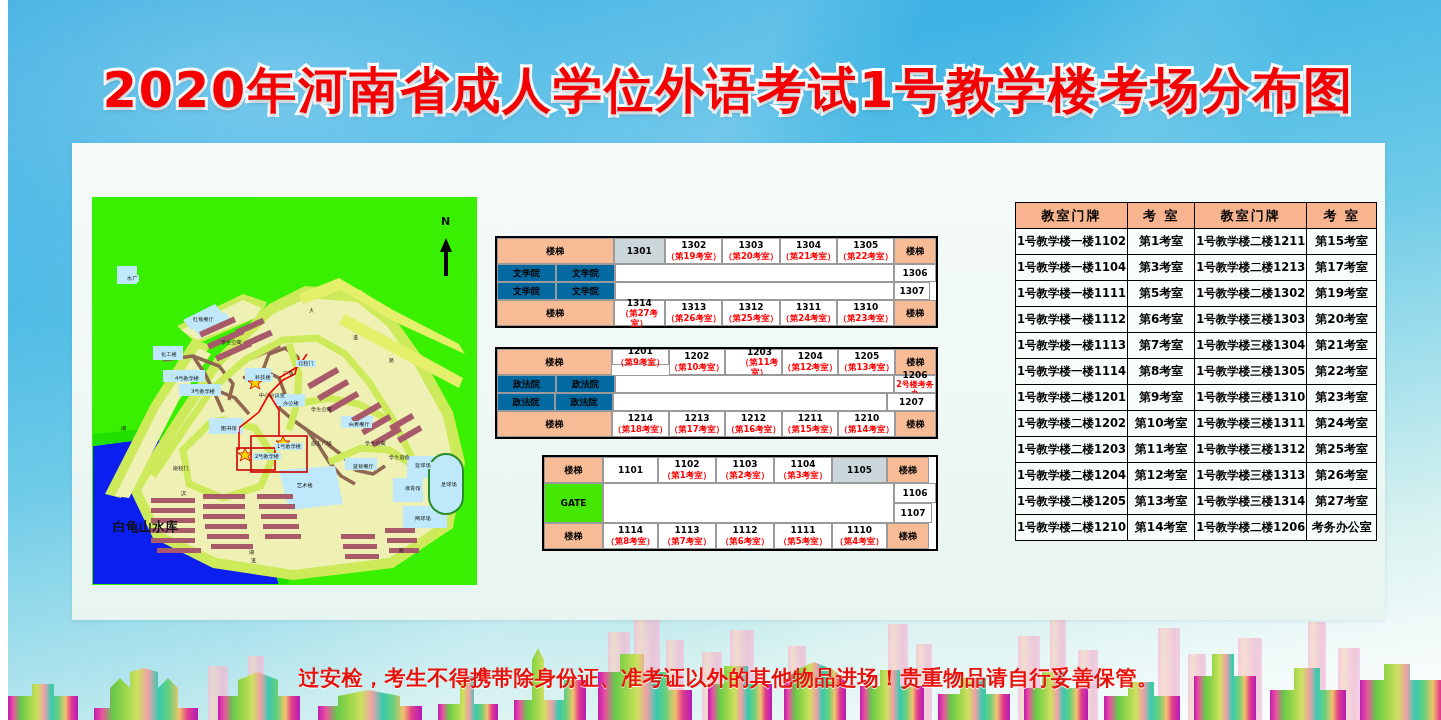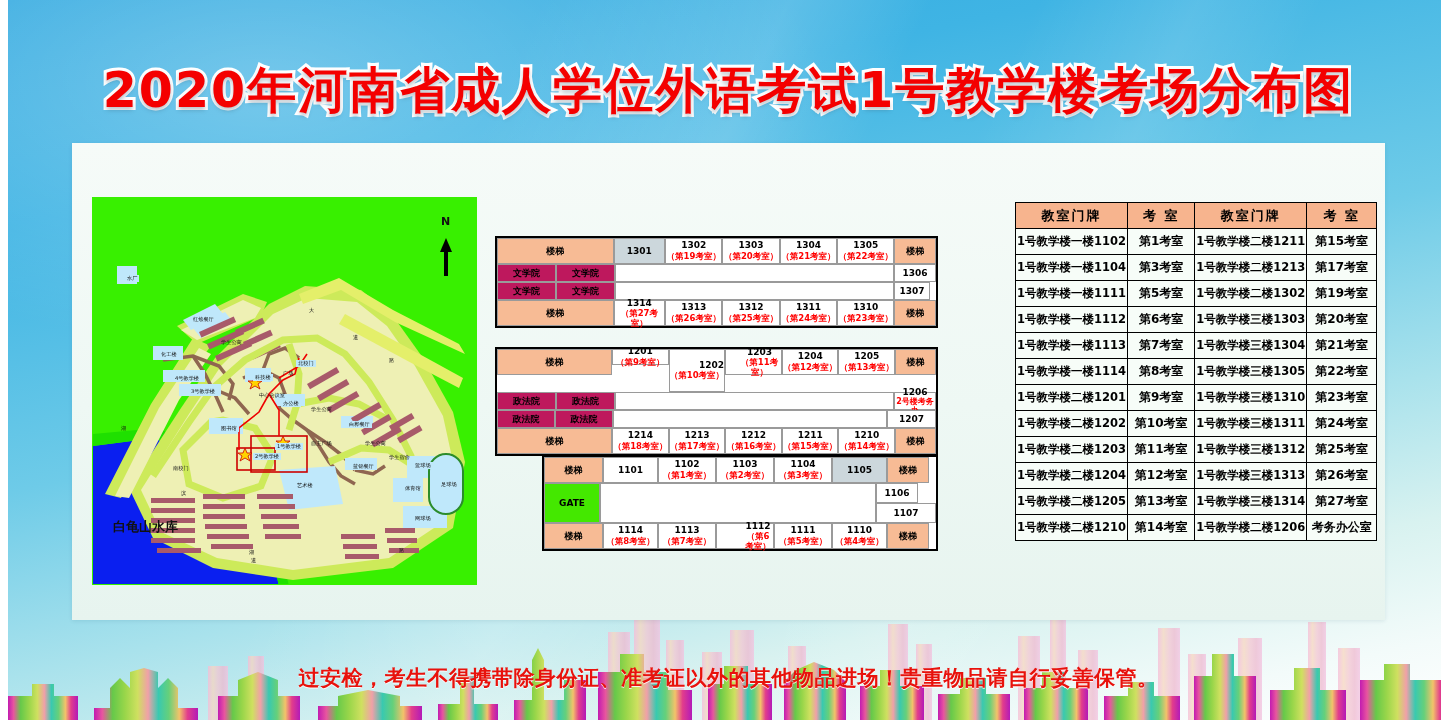--- a/index.html
+++ b/index.html
@@ -76,21 +76,21 @@
   .frow{ display:flex; }
   .cell{
     border:1px solid #9a9a9a; background:#fff;
     display:flex; flex-direction:column; align-items:center; justify-content:center;
     font-size:9px; line-height:1.15; text-align:center; color:#000;
     font-family:"DejaVu Sans","Liberation Sans",sans-serif; font-weight:bold;
   }
   .cell .rm{ font-size:9px; font-weight:bold; color:#000; }
   .cell .ex{ font-size:8.5px; font-weight:bold; color:#ff0000; margin-top:1px; }
   .cell.stair{ background:#f7bb95; font-weight:bold; font-size:9px; }
-  .cell.dept{ background:#be185d; font-weight:bold; font-size:9px; }
+  .cell.dept{ background:#0369a1; font-weight:bold; font-size:9px; }
   .cell.grey{ background:#ccd7dc; }
   .cell.gate{ background:#44e800; font-weight:bold; font-size:9px; }
   .cell.empty{ background:#fff; }
   .cell .sub{ font-size:8px; color:#ff0000; font-weight:bold; }
 
   
   .rtable{
     position:absolute; left:1007px; top:202px; width:362px;
     z-index:5; border-collapse:collapse; background:#fdfffd;
     font-family:"DejaVu Sans","Liberation Sans",sans-serif;
@@ -374,21 +374,21 @@
       </div>
       <div class="floor" style="left: 487px; top: 347px; width: 443px;">
         <div class="frow">
           <div class="cell stair" style="height: 26px; width: 118px;">
             <div class="rm">楼梯</div>
           </div>
           <div class="cell" style="height: 16px; width: 58px;">
             <div class="rm">1201</div>
             <div class="ex">（第9考室）</div>
           </div>
-          <div class="cell" style="height: 43px; width: 58px; align-items: flex-end;">
+          <div class="cell" style="height: 26px; width: 58px;">
             <div class="rm">1202</div>
             <div class="ex">（第10考室）</div>
           </div>
           <div class="cell" style="height: 26px; width: 58px; padding-left: 12px;">
             <div class="rm">1203</div>
             <div class="ex">（第11考室）</div>
           </div>
           <div class="cell" style="height: 26px; width: 58px;">
             <div class="rm">1204</div>
             <div class="ex">（第12考室）</div>
@@ -472,36 +472,36 @@
           </div>
           <div class="cell stair" style="height: 26px; width: 42px;">
             <div class="rm">楼梯</div>
           </div>
         </div>
         <div class="frow">
           <div class="cell gate" style="width: 59px; height: 40px;">GATE</div>
           <div class="cell empty" style="width: 291px; height: 40px;"></div>
           <div style="display: flex; flex-direction: column;">
             <div class="cell" style="width: 42px; height: 20px;">1106</div>
-            <div class="cell" style="width: 60px; height: 20px;">1107</div>
+            <div class="cell" style="width: 38px; height: 20px;">1107</div>
           </div>
         </div>
         <div class="frow">
           <div class="cell stair" style="height: 26px; width: 59px;">
             <div class="rm">楼梯</div>
           </div>
           <div class="cell" style="height: 26px; width: 55px;">
             <div class="rm">1114</div>
             <div class="ex">（第8考室）</div>
           </div>
           <div class="cell" style="height: 26px; width: 58px;">
             <div class="rm">1113</div>
             <div class="ex">（第7考室）</div>
           </div>
-          <div class="cell" style="height: 26px; width: 58px; padding-left: 26px;">
+          <div class="cell" style="height: 26px; width: 58px;">
             <div class="rm">1112</div>
             <div class="ex">（第6考室）</div>
           </div>
           <div class="cell" style="height: 26px; width: 58px;">
             <div class="rm">1111</div>
             <div class="ex">（第5考室）</div>
           </div>
           <div class="cell" style="height: 26px; width: 55px;">
             <div class="rm">1110</div>
             <div class="ex">（第4考室）</div>

